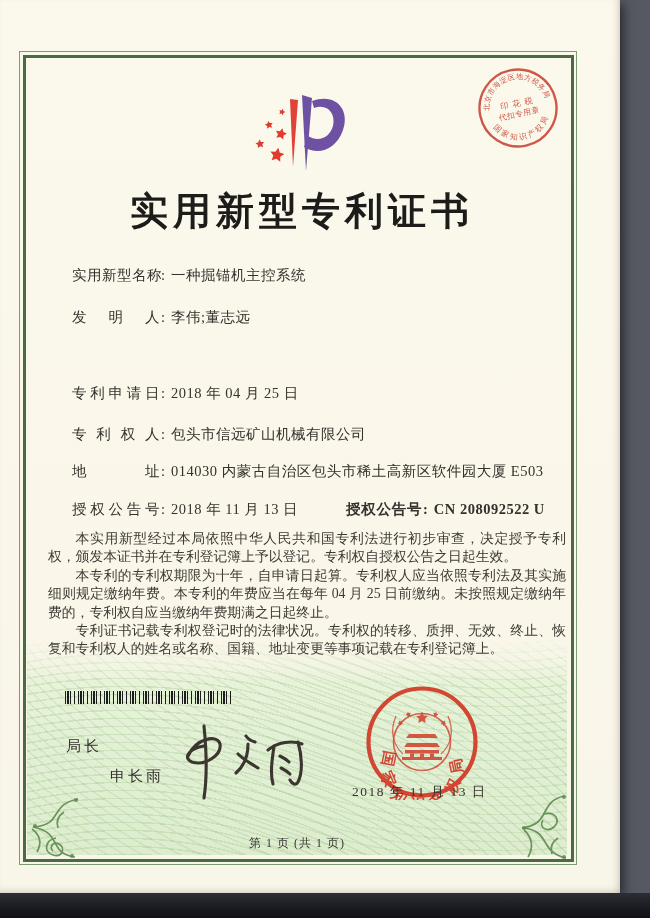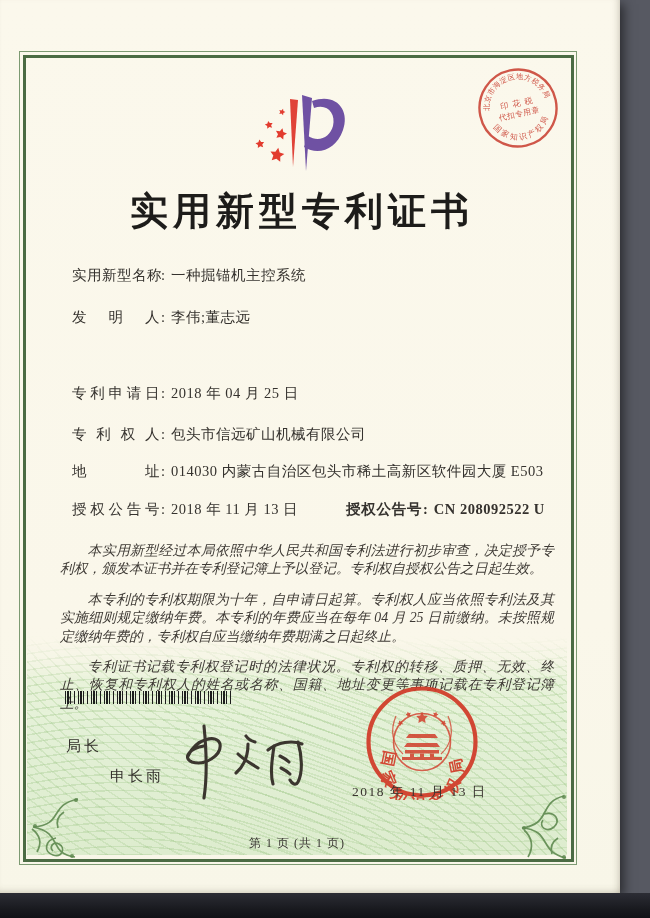--- a/index.html
+++ b/index.html
@@ -24,21 +24,21 @@
   .stamp-top{position:absolute;left:477px;top:67px;width:82px;height:82px;transform:rotate(-12deg);opacity:.92;z-index:5;}
   .title{position:absolute;left:42px;top:186px;width:520px;text-align:center;font-size:38px;font-weight:bold;
     color:#1d1c1a;letter-spacing:5px;z-index:4;}
   .frow{position:absolute;left:48px;font-size:14.5px;color:#35322e;z-index:4;white-space:nowrap;}
   .flabel{display:inline-block;width:88px;text-align:justify;text-align-last:justify;letter-spacing:.5px;margin-left:24px;}
   .fcolon{display:inline-block;margin:0 6px 0 1px;}
   .fvalue{letter-spacing:.5px;}
   .frow2{position:absolute;left:322px;font-size:14.5px;color:#35322e;z-index:4;white-space:nowrap;font-weight:bold;}
   .body-text{position:absolute;left:48px;top:530px;width:518px;z-index:4;color:#3e3a35;
     font-size:13.8px;line-height:18.4px;text-align:justify;}
-  .body-text p{margin:12px;text-indent:2em;font-style:italic;}
+  .body-text p{margin:0;text-indent:2em;}
   .barcode{position:absolute;left:65px;top:691px;width:168px;height:13px;z-index:4;
     background:repeating-linear-gradient(90deg,#1d1d1d 0 1px,transparent 1px 2px,#1d1d1d 2px 4px,transparent 4px 5px,#1d1d1d 5px 6px,transparent 6px 9px,#1d1d1d 9px 10px,transparent 10px 13px);}
   .sig-label{position:absolute;left:66px;font-size:15px;color:#33302b;letter-spacing:3px;z-index:4;}
   .signature{position:absolute;left:160px;top:710px;z-index:5;}
   .seal-bottom{position:absolute;left:364px;top:684px;width:116px;height:116px;z-index:4;opacity:.93;}
   .seal-date{position:absolute;left:352px;top:783px;font-size:13.5px;color:#3a3530;letter-spacing:1.5px;z-index:6;white-space:nowrap;}
   .footer{position:absolute;left:232px;top:835px;width:130px;text-align:center;font-size:12px;
     color:#3a3733;letter-spacing:1px;z-index:4;}
   .flourish{position:absolute;z-index:4;}
   svg text{font-family:"Liberation Serif","DejaVu Serif",serif;}

